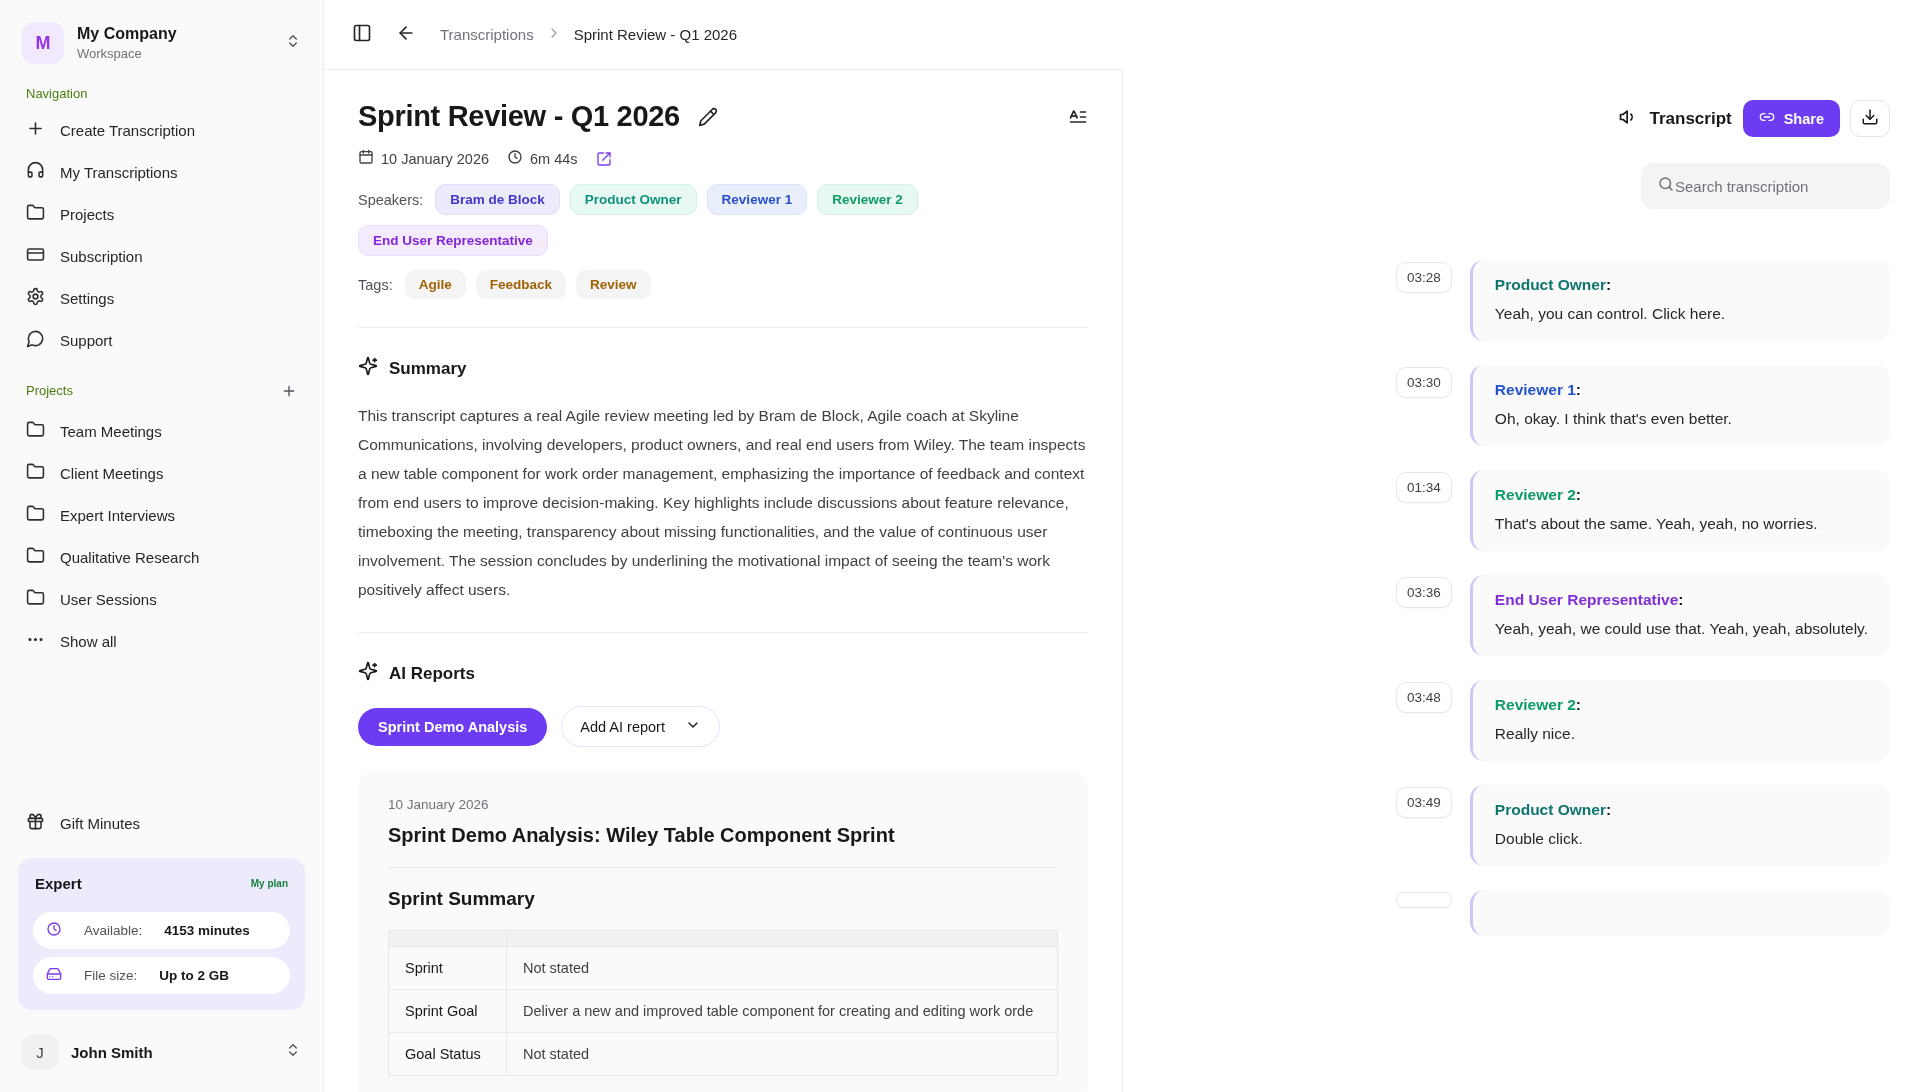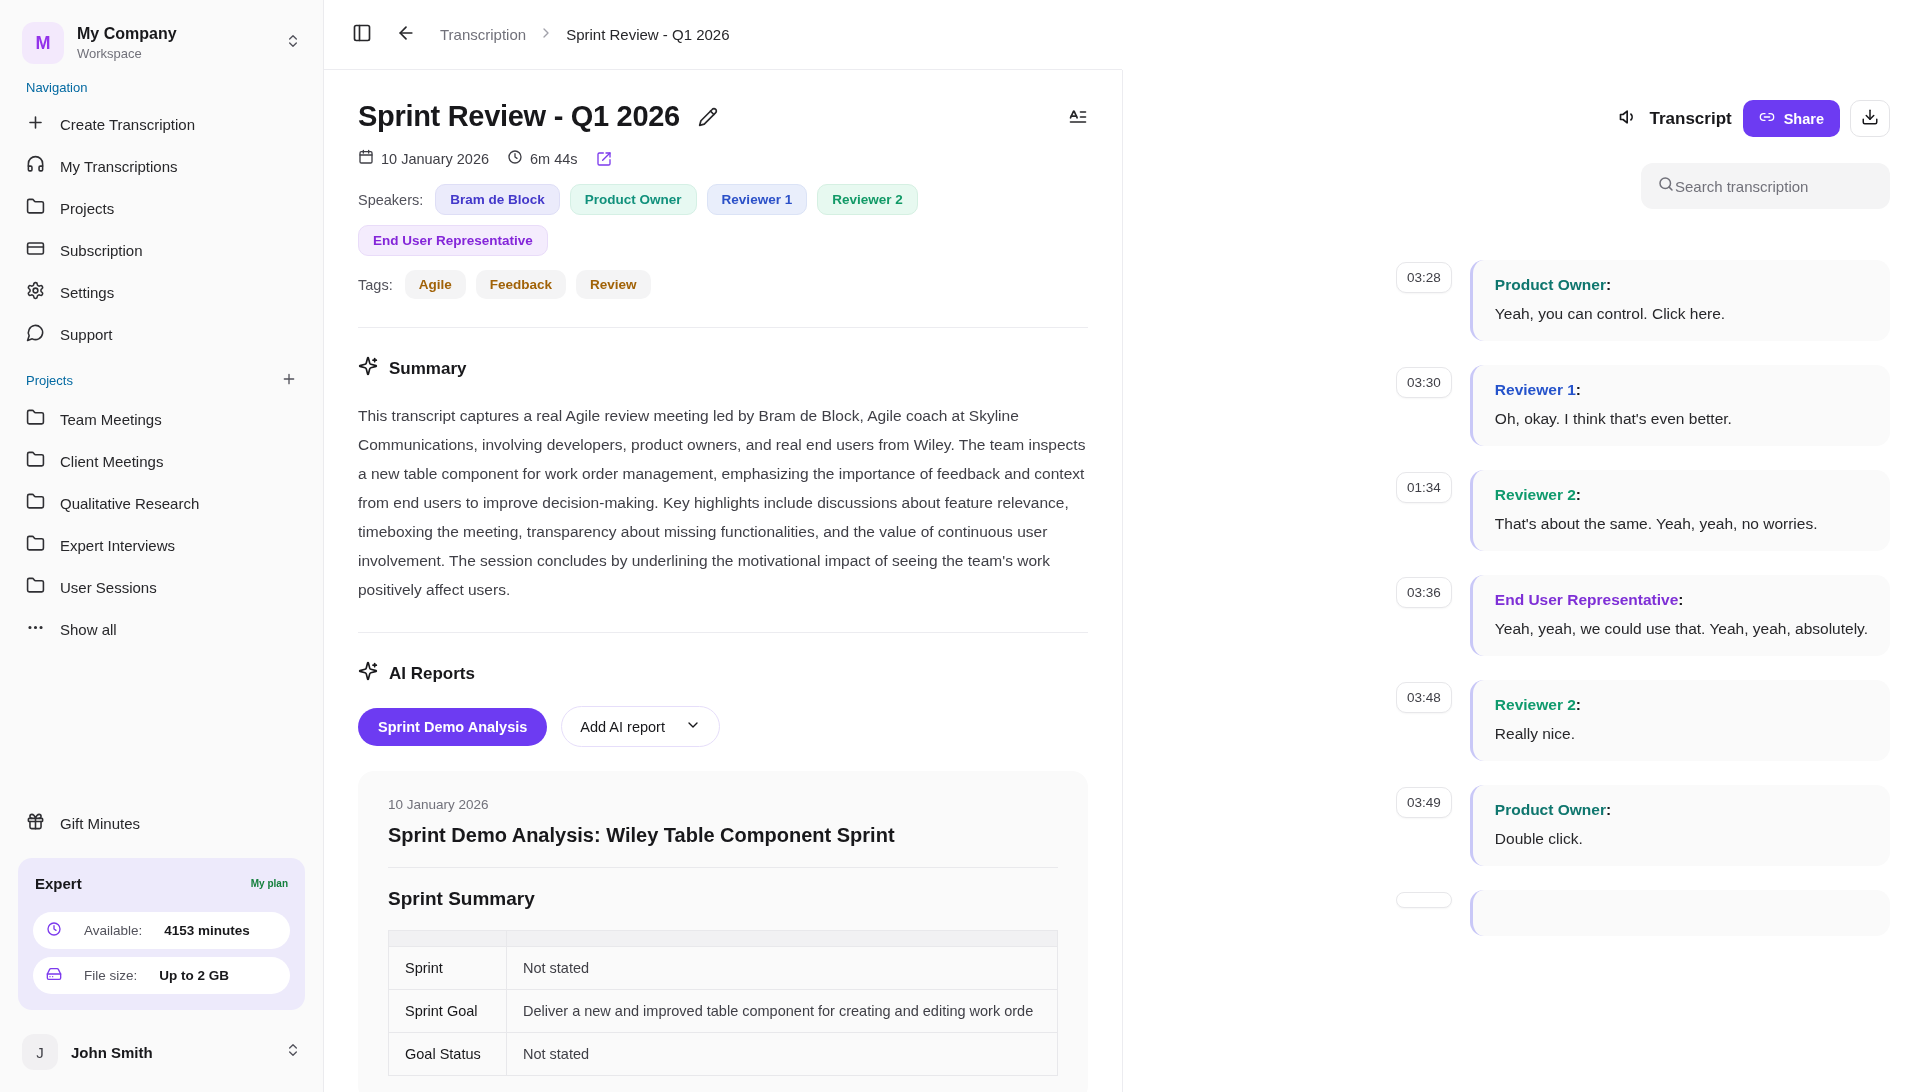--- a/index.html
+++ b/index.html
@@ -11,21 +11,21 @@
   .ic19 { width:19px; height:19px; }
   .ic20 { width:20px; height:20px; }
 
   
   .sidebar { width:324px; min-width:324px; background:#fafafa; border-right:1px solid #ebebee; padding:22px 18px 18px; display:flex; flex-direction:column; }
   .ws { display:flex; align-items:center; gap:13px; padding:0 4px; cursor:pointer; }
   .ws-av { width:42px; height:42px; border-radius:12px; background:#f3e9fc; color:#9333ea; font-weight:bold; font-size:18px; display:flex; align-items:center; justify-content:center; }
   .ws-name { font-size:16px; font-weight:bold; }
   .ws-sub { font-size:13px; color:#71717a; margin-top:3px; }
   .ws-caret { margin-left:auto; color:#52525b; }
-  .sec-label { font-size:13px; color:#0369a1; margin:16px 8px 8px; display:flex; align-items:center; }
+  .sec-label { font-size:13px; color:#4d7c0f; margin:22px 8px 8px; display:flex; align-items:flex-start; }
   .sec-label .plus { margin-left:auto; color:#52525b; cursor:pointer; }
   .nav-item { display:flex; align-items:center; gap:15px; padding:10px 8px; font-size:15px; color:#27272a; border-radius:10px; cursor:pointer; }
   .nav-item svg { color:#2f2f33; }
   .spacer { flex:1; }
   .plan-card { margin-top:14px; background:#edeafb; border-radius:14px; padding:15px 15px 16px; }
   .plan-head { display:flex; align-items:center; padding:2px 2px 12px; }
   .plan-name { font-size:15px; font-weight:bold; }
   .plan-link { margin-left:auto; font-size:10px; color:#15803d; font-weight:bold; cursor:pointer; }
   .plan-pill { background:#fff; border-radius:999px; padding:9px 13px; display:flex; align-items:center; gap:22px; font-size:13.5px; color:#52525b; margin-top:8px; }
   .plan-pill svg { color:#7c3aed; }
@@ -176,27 +176,27 @@
   <div class="nav-item">
     <span><svg class="ic ic19" viewBox="0 0 24 24">
           <path d="M20 20a2 2 0 0 0 2-2V8a2 2 0 0 0-2-2h-7.9a2 2 0 0 1-1.69-.9L9.6 3.9A2 2 0 0 0 7.93 3H4a2 2 0 0 0-2 2v13a2 2 0 0 0 2 2Z"></path>
         </svg></span>
     <span>Client Meetings</span>
   </div>
   <div class="nav-item">
     <span><svg class="ic ic19" viewBox="0 0 24 24">
           <path d="M20 20a2 2 0 0 0 2-2V8a2 2 0 0 0-2-2h-7.9a2 2 0 0 1-1.69-.9L9.6 3.9A2 2 0 0 0 7.93 3H4a2 2 0 0 0-2 2v13a2 2 0 0 0 2 2Z"></path>
         </svg></span>
+    <span>Expert Interviews</span>
+  </div>
+  <div class="nav-item">
+    <span><svg class="ic ic19" viewBox="0 0 24 24">
+          <path d="M20 20a2 2 0 0 0 2-2V8a2 2 0 0 0-2-2h-7.9a2 2 0 0 1-1.69-.9L9.6 3.9A2 2 0 0 0 7.93 3H4a2 2 0 0 0-2 2v13a2 2 0 0 0 2 2Z"></path>
+        </svg></span>
     <span>Qualitative Research</span>
-  </div>
-  <div class="nav-item">
-    <span><svg class="ic ic19" viewBox="0 0 24 24">
-          <path d="M20 20a2 2 0 0 0 2-2V8a2 2 0 0 0-2-2h-7.9a2 2 0 0 1-1.69-.9L9.6 3.9A2 2 0 0 0 7.93 3H4a2 2 0 0 0-2 2v13a2 2 0 0 0 2 2Z"></path>
-        </svg></span>
-    <span>Expert Interviews</span>
   </div>
   <div class="nav-item">
     <span><svg class="ic ic19" viewBox="0 0 24 24">
           <path d="M20 20a2 2 0 0 0 2-2V8a2 2 0 0 0-2-2h-7.9a2 2 0 0 1-1.69-.9L9.6 3.9A2 2 0 0 0 7.93 3H4a2 2 0 0 0-2 2v13a2 2 0 0 0 2 2Z"></path>
         </svg></span>
     <span>User Sessions</span>
   </div>
   <div class="nav-item">
     <span><svg class="ic ic19" viewBox="0 0 24 24">
           <circle cx="5" cy="12" r="1" fill="currentColor"></circle>
@@ -259,21 +259,21 @@
     <span><svg class="ic ic20" viewBox="0 0 24 24">
           <rect x="3" y="3" width="18" height="18" rx="2"></rect>
           <path d="M9 3v18"></path>
           <path d="M5.5 5.5h2v13h-2z" fill="currentColor" stroke="none" opacity="0"></path>
         </svg></span>
     <span><svg class="ic ic20" viewBox="0 0 24 24">
           <path d="M19 12H5"></path>
           <path d="m12 19-7-7 7-7"></path>
         </svg></span>
     <div class="crumbs">
-      <span class="crumb-gray">Transcription</span>
+      <span class="crumb-gray">Transcriptions</span>
       <span class="crumb-sep"><svg class="ic ic16" viewBox="0 0 24 24">
             <path d="m9 18 6-6-6-6"></path>
           </svg></span>
       <span>Sprint Review - Q1 2026</span>
     </div>
   </div>
 
   <div class="c-body">
     <div class="title-row">
       <h1>Sprint Review - Q1 2026</h1>

